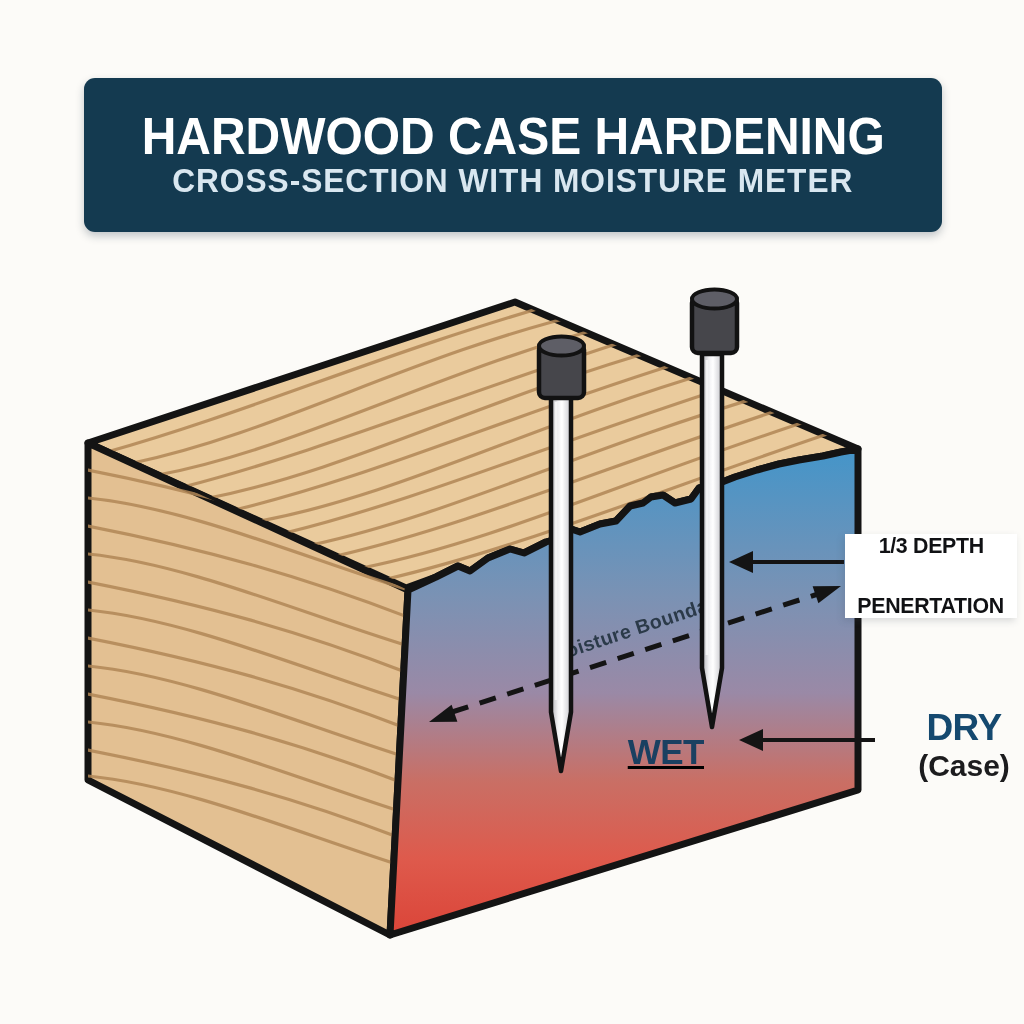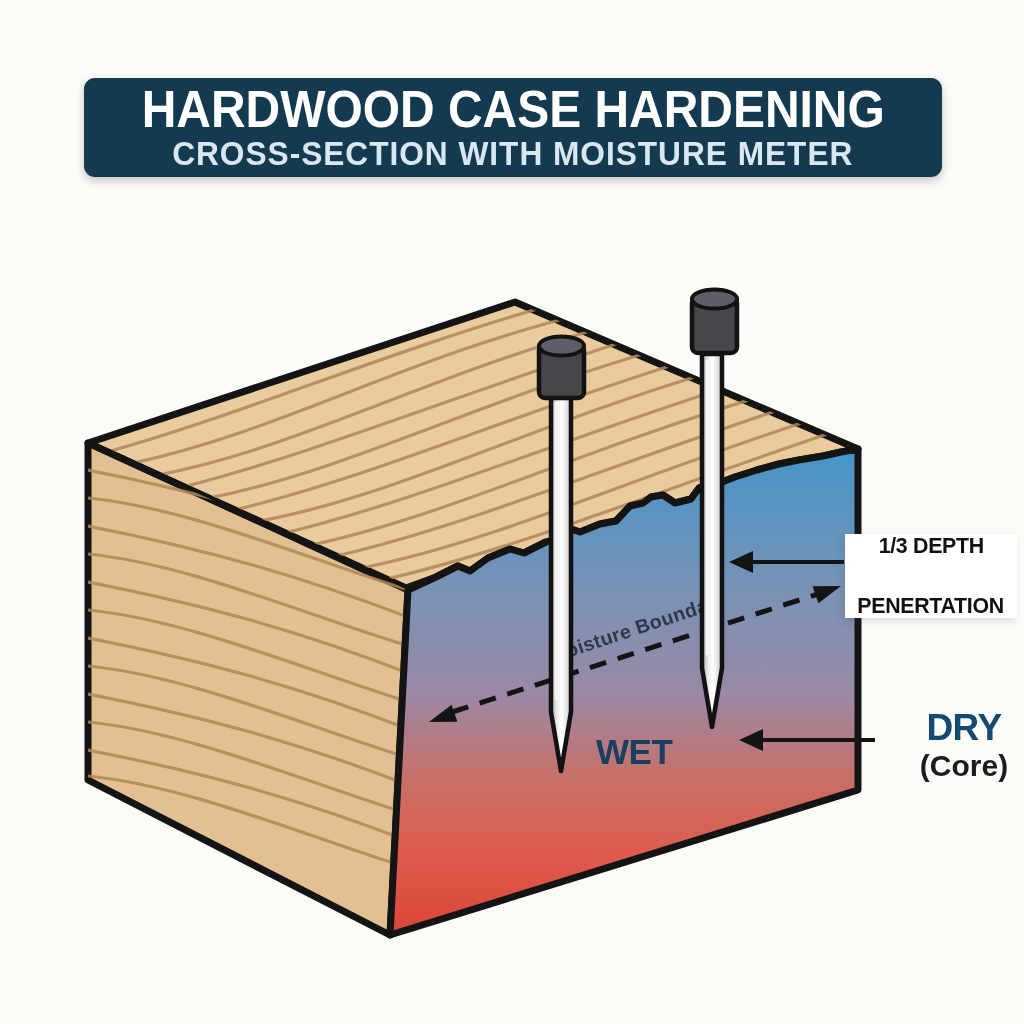--- a/index.html
+++ b/index.html
@@ -4,21 +4,21 @@
 <style>
   html,body{margin:0;padding:0;}
   body{
     width:1024px;height:1024px;position:relative;overflow:hidden;
     background:#FCFBF8;
     font-family:"Liberation Sans","DejaVu Sans",sans-serif;
   }
   .abs{position:absolute;}
   
   .banner{
-    left:84px;top:78px;width:858px;height:99px;
+    left:84px;top:78px;width:858px;height:154px;
     background:#143A50;border-radius:11px;
     box-shadow:0 4px 8px rgba(20,40,60,.25);
     display:flex;flex-direction:column;align-items:center;justify-content:center;
     gap:2px;
   }
   .banner .title{
     color:#FFFFFF;font-size:51px;font-weight:800;line-height:1.0;
     letter-spacing:0px;white-space:nowrap;transform:scaleX(0.94);
   }
   .banner .subtitle{
@@ -35,21 +35,21 @@
     z-index:3;
     gap:32px;
   }
   .pen-box div{
     color:#101114;font-size:22px;font-weight:800;line-height:28px;
     letter-spacing:-0.3px;white-space:nowrap;transform:scaleX(0.97);
   }
   .dry-label{left:904px;top:708px;width:120px;text-align:center;z-index:3;}
   .dry-label .l1{color:#15496F;font-size:37px;font-weight:800;line-height:40px;letter-spacing:-0.5px;}
   .dry-label .l2{color:#1C1C1E;font-size:30px;font-weight:700;line-height:36px;}
-  .wet-label{left:596px;top:729px;width:108px;text-align:left;z-index:3;}
+  .wet-label{left:596px;top:729px;width:108px;text-align:right;z-index:3;text-decoration:underline;}
   .wet-label div{color:#1A4061;font-size:35px;font-weight:800;line-height:46px;letter-spacing:-0.5px;}
 </style>
 </head>
 <body>
 
 <div class="abs banner">
   <div class="title">HARDWOOD CASE HARDENING</div>
   <div class="subtitle">CROSS-SECTION WITH MOISTURE METER</div>
 </div>
 
@@ -147,18 +147,18 @@
   </g>
 </svg>
 
 <div class="abs pen-box">
   <div>1/3 DEPTH</div>
   <div>PENERTATION</div>
 </div>
 
 <div class="abs dry-label">
   <div class="l1">DRY</div>
-  <div class="l2">(Core)</div>
+  <div class="l2">(Case)</div>
 </div>
 
 <div class="abs wet-label">
   <div>WET</div>
 </div>
 
 </body></html>

